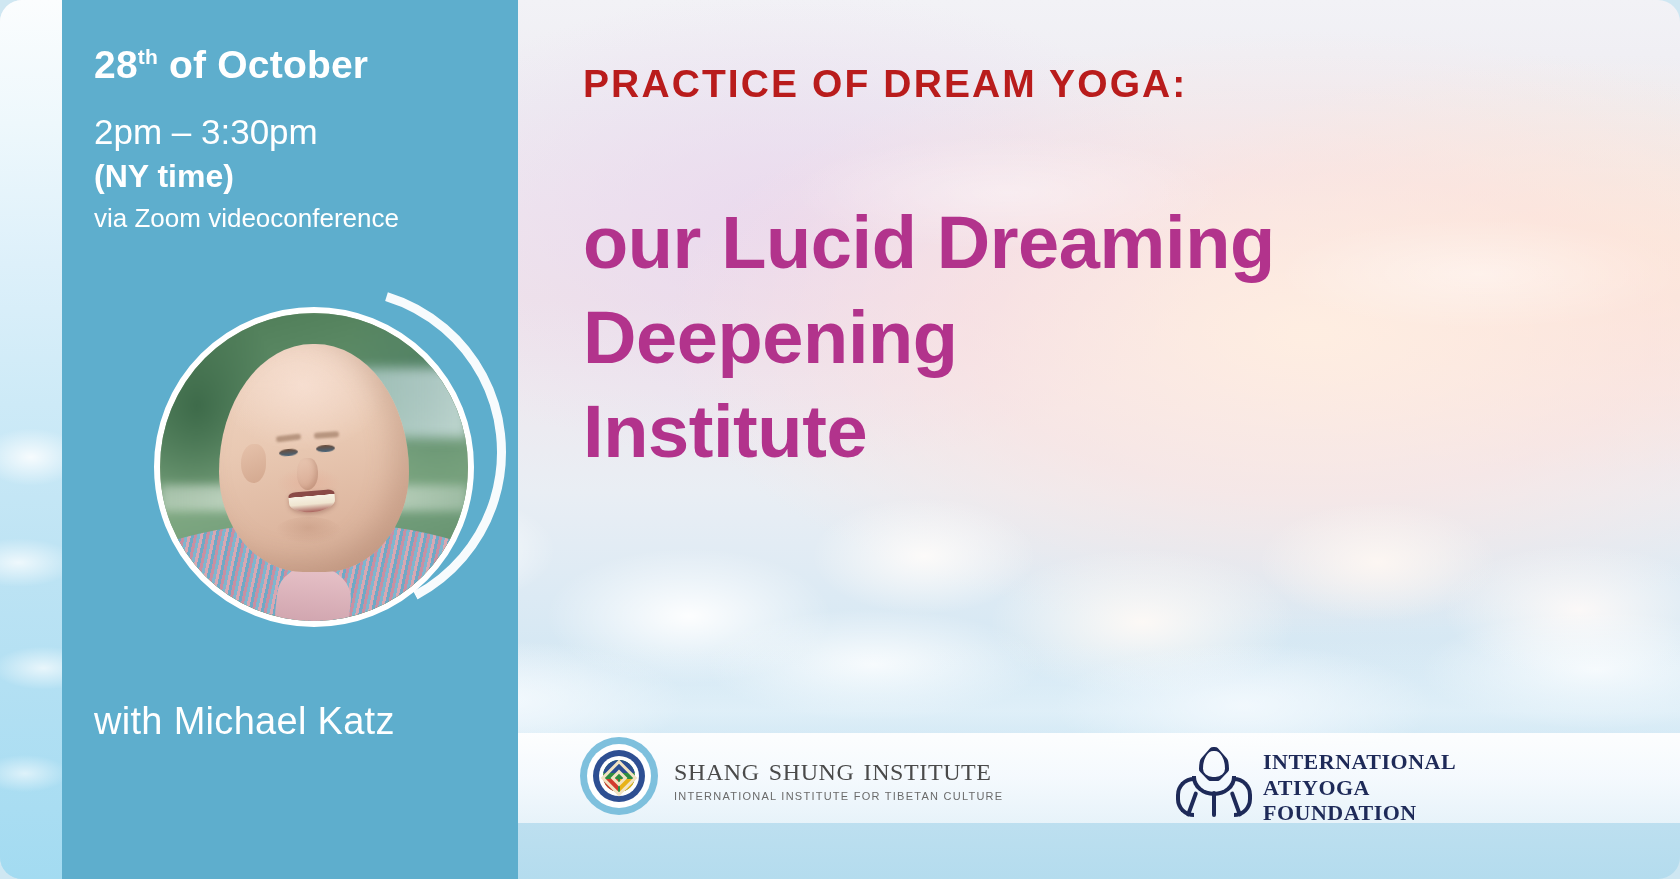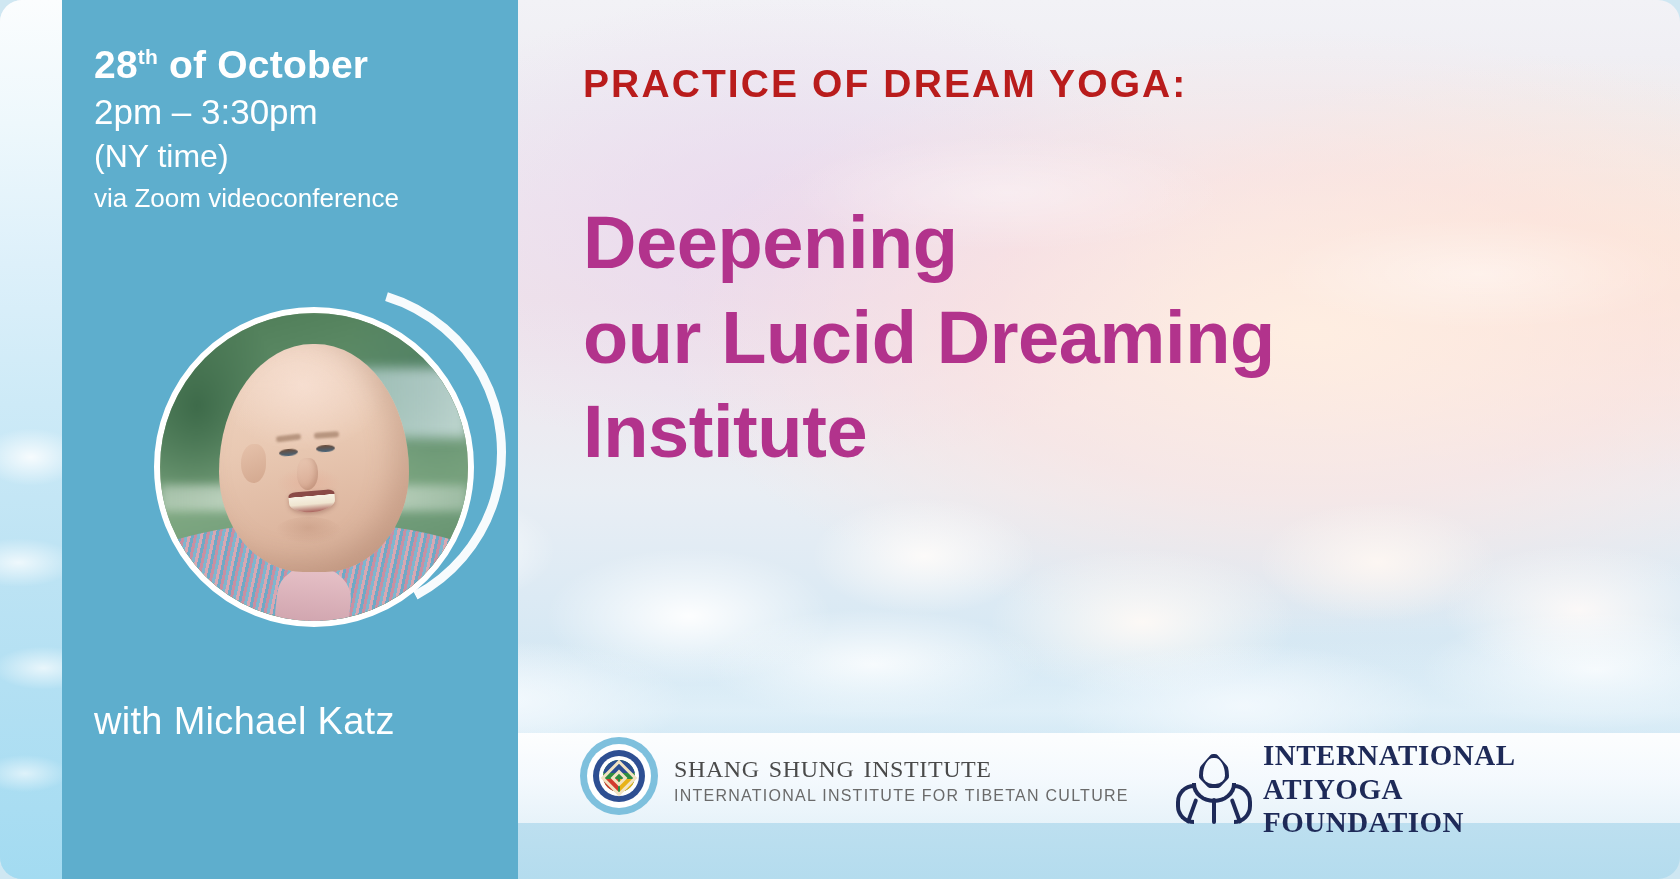--- a/index.html
+++ b/index.html
@@ -101,24 +101,24 @@
   }
 
   .date-block { position:absolute; left:32px; top:45px; width:412px; }
   .date-line {
     color:#ffffff; font-size:39px; font-weight:700;
     letter-spacing:.2px; line-height:1.05; white-space:nowrap;
   }
   .date-line sup { font-size:21px; font-weight:700; vertical-align:super; }
   .time-line {
     color:#ffffff; font-size:35px; font-weight:300;
-    line-height:1.28; margin-top:4px; white-space:nowrap;
+    line-height:1.28; margin-top:24px; white-space:nowrap;
   }
   .tz-line {
-    color:#ffffff; font-size:32px; font-weight:400;
+    color:#ffffff; font-size:32px; font-weight:700;
     line-height:1.22; margin-top:2px; white-space:nowrap;
   }
   .via-line {
     color:#ffffff; font-size:26px; font-weight:300;
     line-height:1.25; margin-top:6px; white-space:nowrap;
   }
 
   
   .portrait-wrap {
     position:absolute; left:92px; top:285px;
@@ -283,21 +283,21 @@
   .ss-glyph::after{
     content:""; position:absolute; inset:4px; border:3px solid #f2e3c2;
   }
   .ss-text { display:flex; flex-direction:column; gap:2px; }
   .ss-name {
     font-family:"Liberation Serif", serif;
     font-size:34px; color:#4a4a4a; letter-spacing:.6px;
     font-variant:small-caps; text-transform:lowercase; white-space:nowrap;
   }
   .ss-sub {
-    font-size:16px; color:#6a6a6a; letter-spacing:1.25px;
+    font-size:11px; color:#6a6a6a; letter-spacing:1.25px;
     white-space:nowrap;
   }
 
   .logo-ia { position:absolute; left:662px; top:6px; display:flex; align-items:center; gap:15px; }
   .ia-mark { position:relative; width:68px; height:70px; }
   .ia-drop {
     position:absolute; left:50%; top:0; width:30px; height:34px;
     transform:translateX(-50%);
     border:4px solid #1e2a58;
     border-radius:52% 52% 50% 50% / 70% 70% 40% 40%;
@@ -320,22 +320,22 @@
   .ia-legs span:nth-child(2){ left:23px; }
   .ia-legs span:nth-child(3){ right:1px; transform:rotate(-20deg); }
   .ia-arc-l, .ia-arc-r {
     position:absolute; top:30px; width:18px; height:40px;
     border:4px solid #1e2a58;
   }
   .ia-arc-l { left:-4px;  border-right:none; border-radius:28px 0 0 28px; }
   .ia-arc-r { right:-4px; border-left:none;  border-radius:0 28px 28px 0; }
   .ia-text {
     font-family:"Liberation Serif", serif;
-    color:#1e2a58; font-weight:700; font-size:29px;
-    line-height:1.16; letter-spacing:.5px;
+    color:#1e2a58; font-weight:700; font-size:22px;
+    line-height:1.16; letter-spacing:.5px;margin-top:10px;
   }
   .ia-text div { white-space:nowrap; }
 </style>
 </head>
 <body>
 
 <div class="poster">
 
   <div class="sky"></div>
   <div class="cloudbank cb3"></div>
@@ -374,22 +374,22 @@
         </div>
       </div>
     </div>
 
     <div class="presenter">with Michael Katz</div>
   </div>
 
   <div class="eyebrow">PRACTICE OF DREAM YOGA:</div>
 
   <div class="headline">
+    <span class="hl">our Lucid Dreaming</span>
     <span class="hl">Deepening</span>
-    <span class="hl">our Lucid Dreaming</span>
     <span class="hl">Institute</span>
   </div>
 
   <div class="logo-bar">
 
     <div class="logo-ss">
       <div class="ss-mark">
         <div class="ss-ring r1"></div>
         <div class="ss-ring r2"></div>
         <div class="ss-ring r3"></div>

